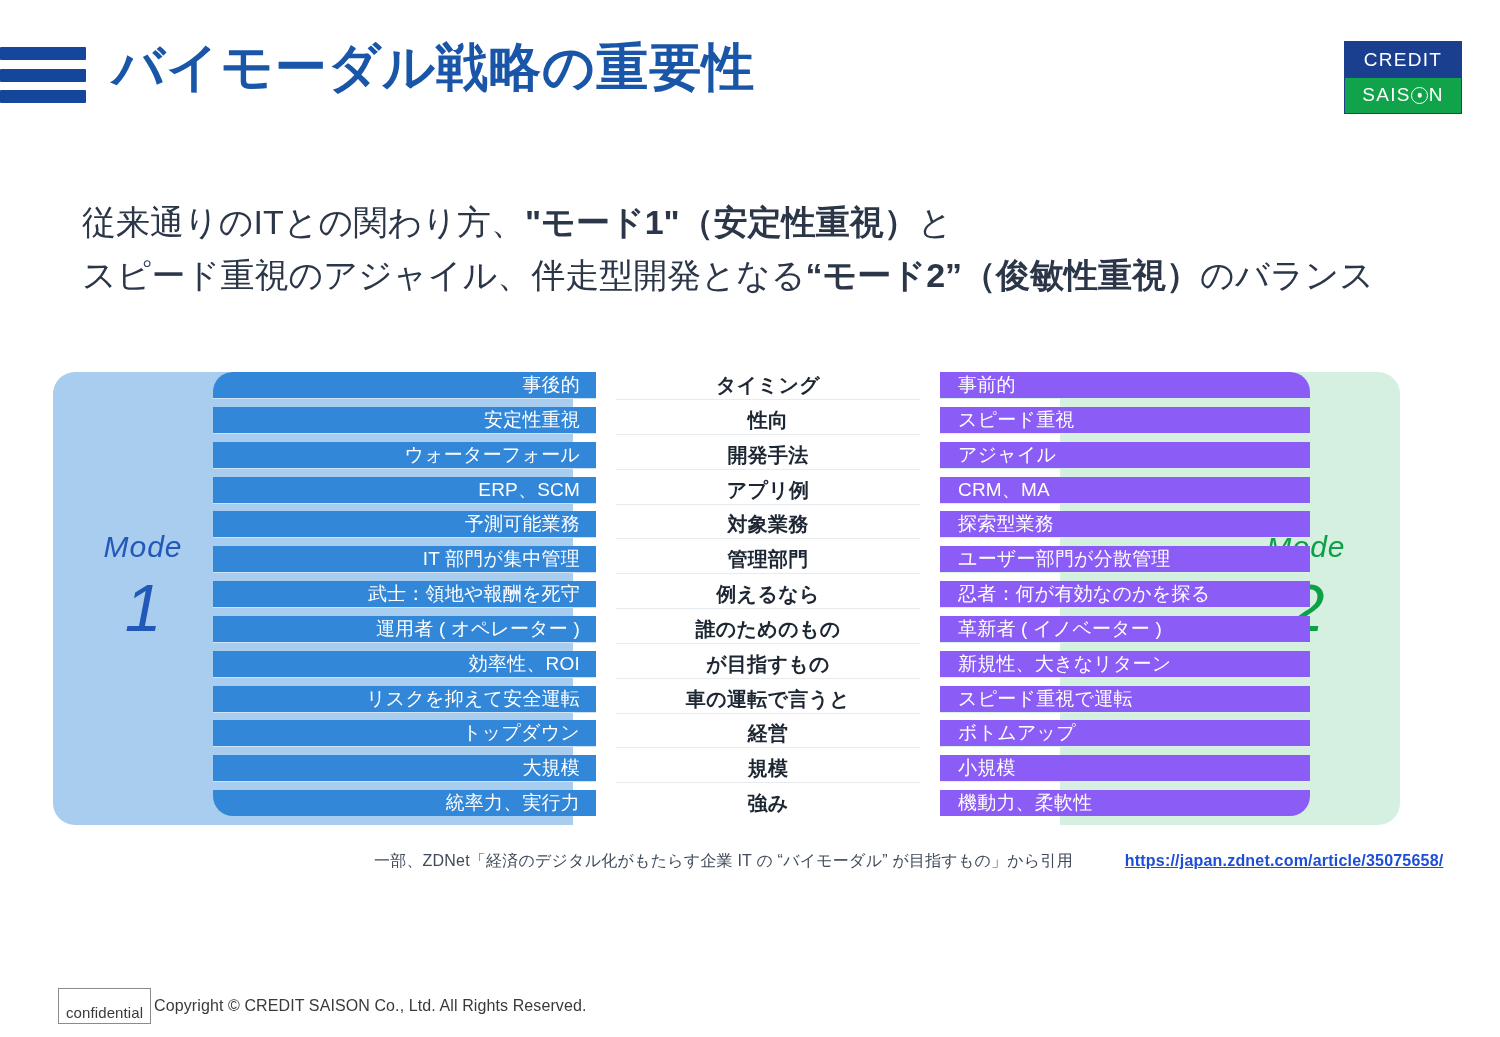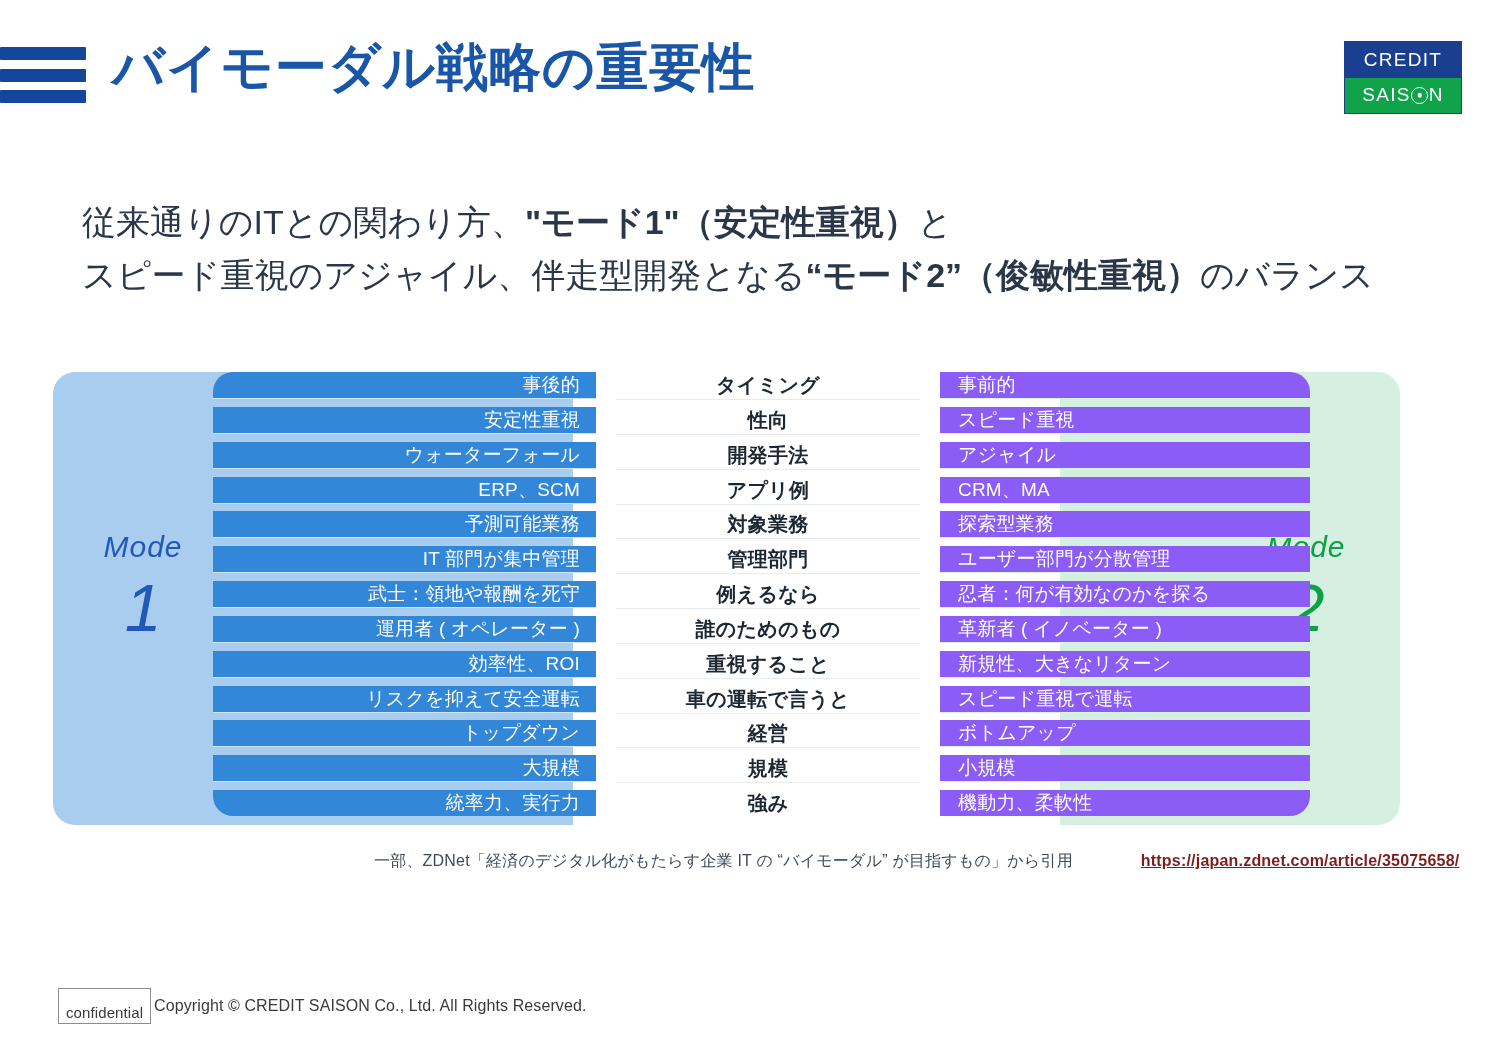--- a/index.html
+++ b/index.html
@@ -230,24 +230,24 @@
   .footnote {
     position: absolute;
     left: 374px;
     top: 851px;
     font-size: 16px;
     color: #3f4a5a;
     letter-spacing: 0.2px;
     white-space: nowrap;
   }
   .footnote .src-url {
-    color: #7f1d1d;
+    color: #1d4ed8;
     text-decoration: underline;
     font-weight: 700;
-    margin-left: 32px;
+    margin-left: 16px;
     padding-left: 36px;
   }
 
   
   .footer {
     position: absolute;
     left: 58px;
     top: 988px;
     display: flex;
     align-items: center;
@@ -371,21 +371,21 @@
       <div class="cell-left"></div>
       <div class="cell-blue">運用者 ( オペレーター )</div>
       <div class="cell-mid">誰のためのもの</div>
       <div class="cell-green">革新者 ( イノベーター )</div>
       <div class="cell-right"></div>
     </div>
 
     <div class="row">
       <div class="cell-left"></div>
       <div class="cell-blue">効率性、ROI</div>
-      <div class="cell-mid">重視すること</div>
+      <div class="cell-mid">が目指すもの</div>
       <div class="cell-green">新規性、大きなリターン</div>
       <div class="cell-right"></div>
     </div>
 
     <div class="row">
       <div class="cell-left"></div>
       <div class="cell-blue">リスクを抑えて安全運転</div>
       <div class="cell-mid">車の運転で言うと</div>
       <div class="cell-green">スピード重視で運転</div>
       <div class="cell-right"></div>

